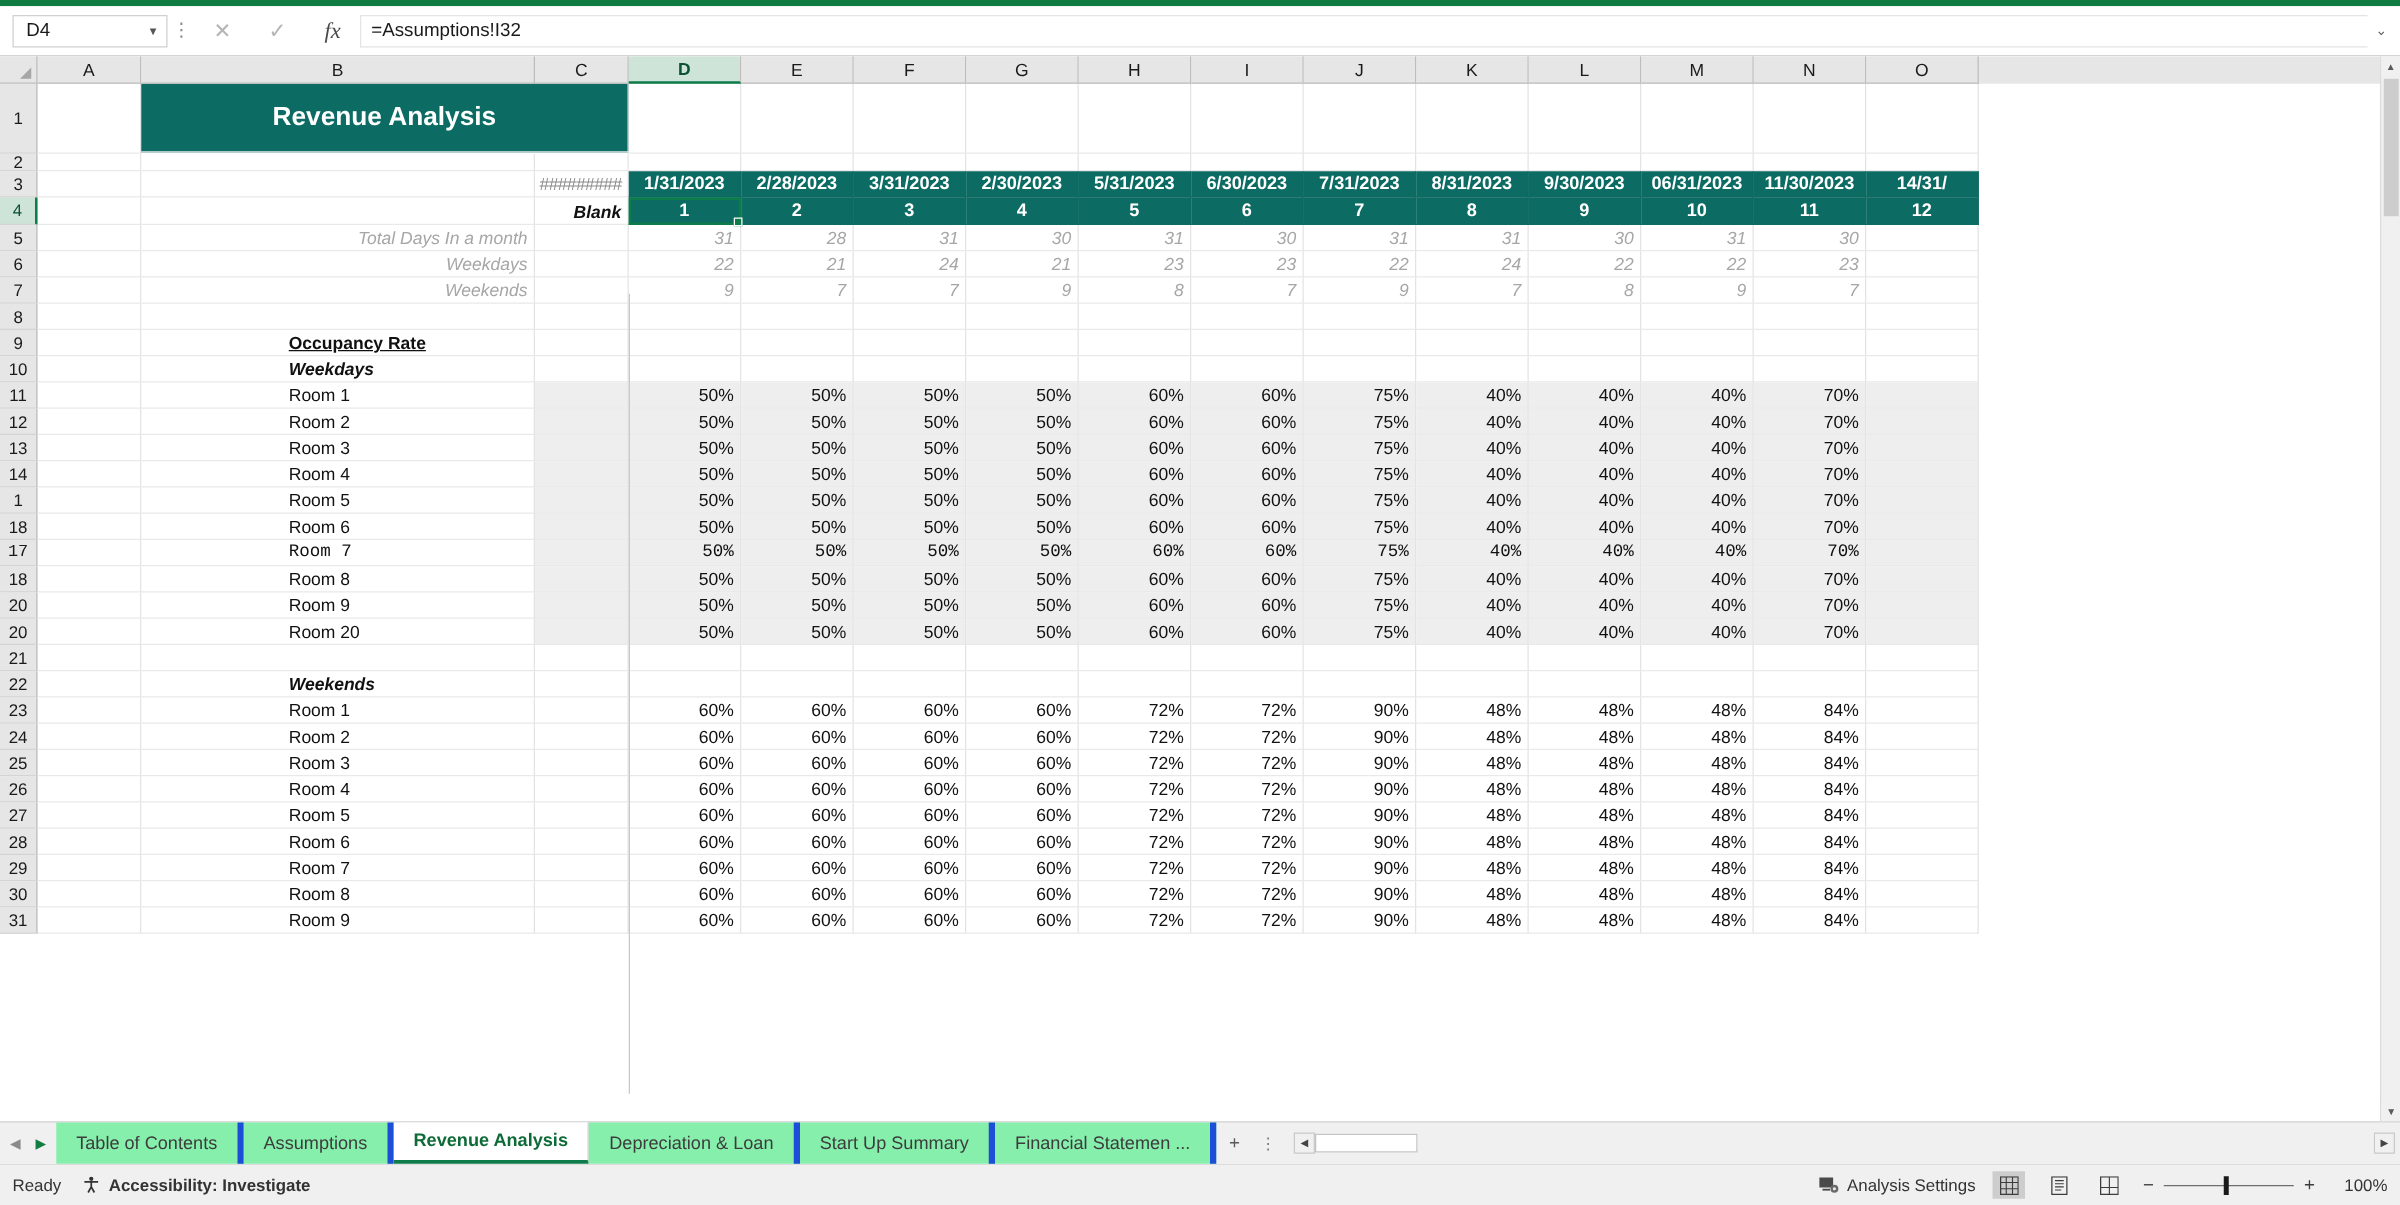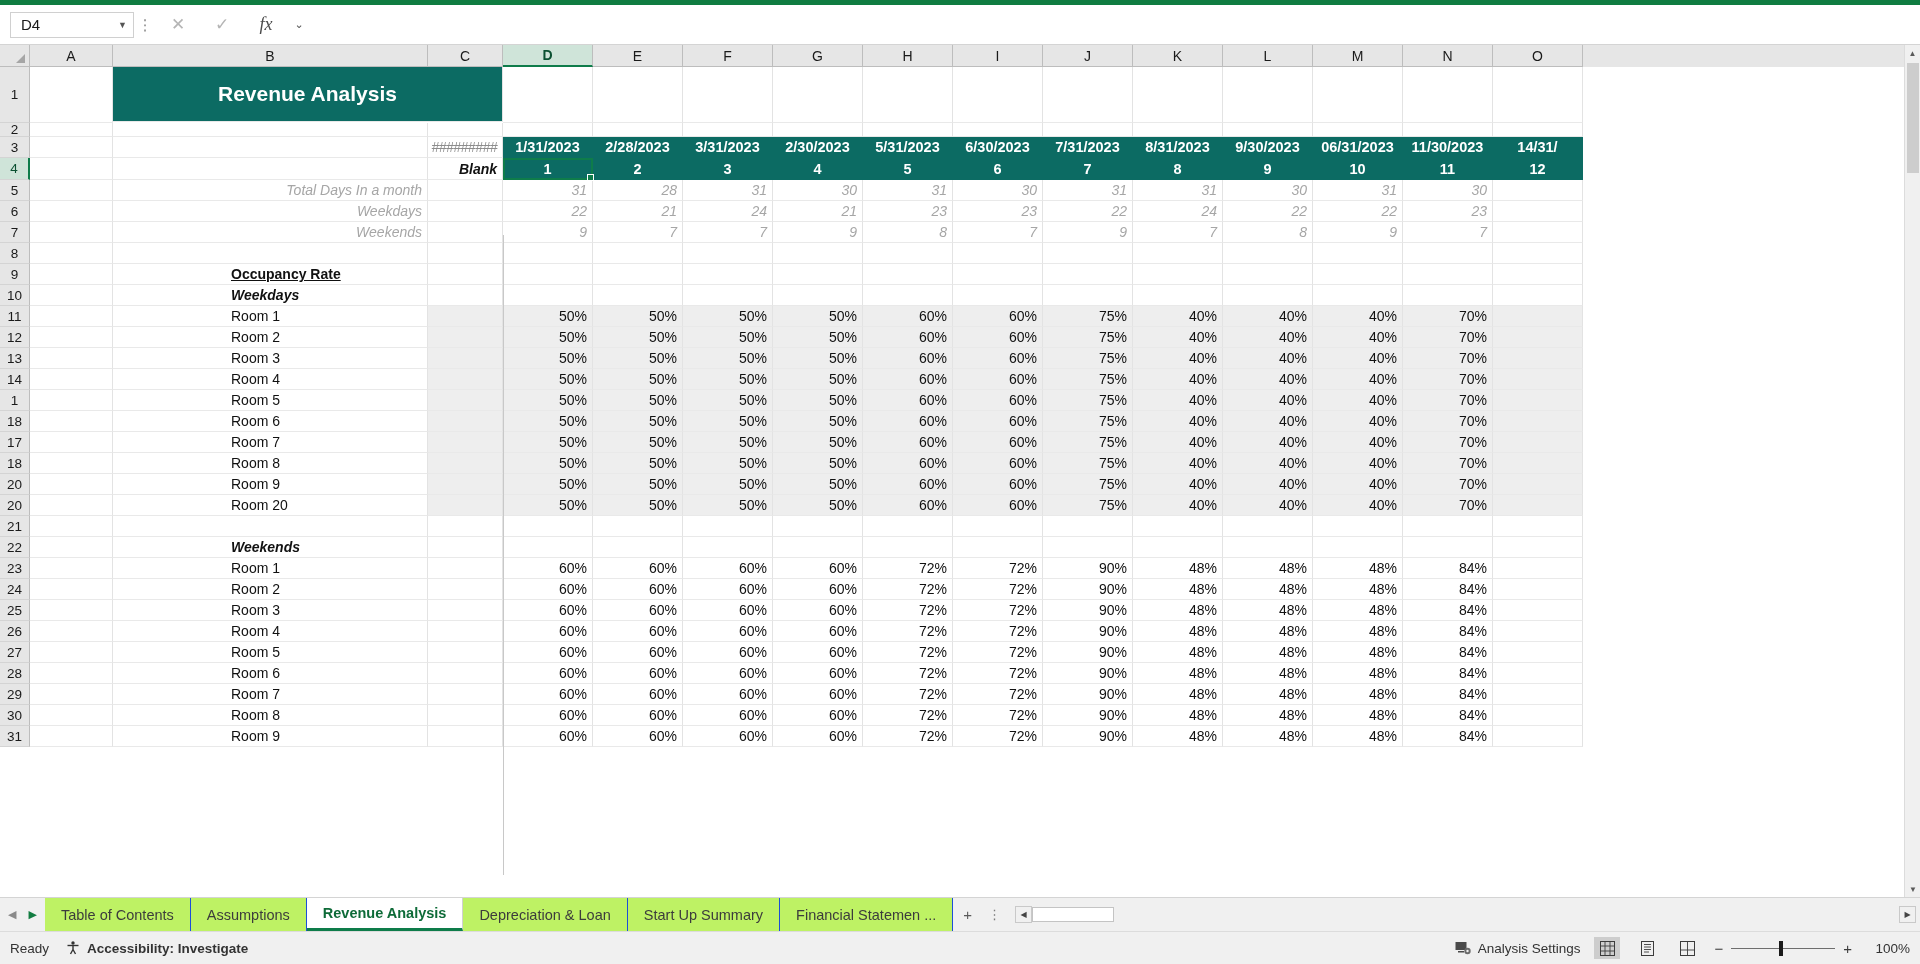--- a/index.html
+++ b/index.html
@@ -124,21 +124,21 @@
   .tabbar {
     height:34px; background:#f0f0f0; display:flex; align-items:stretch;
     border-top:1px solid #d4d4d4; position:relative;
   }
   .tab-navs { display:flex; align-items:center; padding:0 8px; gap:12px; }
   .tab-navs span { font-size:11px; color:#8a8a8a; }
   .tab-navs span.active { color:#127c41; }
   .tabs { display:flex; align-items:stretch; }
   .tab {
     display:flex; align-items:center; padding:0 16px; font-size:14.5px; color:#3c3c3c;
-    border-right:1px solid #1d4ed8; background:#bef264;
+    border-right:5px solid #1d4ed8; background:#86efac;
   }
   .tab.active {
     background:#ffffff; color:#0e6b38; font-weight:bold;
     border-bottom:3px solid #0e7c4a; border-right:1px solid #d0d0d0;
   }
   .tab-add { display:flex; align-items:center; padding:0 10px; color:#5a5a5a; font-size:15px; }
   .tab-dots { display:flex; align-items:center; padding:0 6px; color:#7a7a7a; font-size:13px; }
   .hscroll {
     flex:1; display:flex; align-items:center; margin-left:8px; margin-right:4px;
   }
@@ -173,20 +173,23 @@
 
 <div class="formula-bar">
   <div class="name-box">
     <span>D4</span>
     <span class="caret">▼</span>
   </div>
   <div class="fb-dots">⋮</div>
   <div class="fb-btn">✕</div>
   <div class="fb-btn">✓</div>
   <div class="fb-btn fx">fx</div>
+  <div class="formula-input">
+    <span>=Assumptions!I32</span>
+  </div>
   <div class="fb-expand">⌄</div>
 </div>
 
 <div class="grid-area">
 
   <div class="col-head-row">
     <div class="corner"></div>
     <div class="col-head wA">A</div>
     <div class="col-head wB">B</div>
     <div class="col-head wC">C</div>
@@ -485,21 +488,21 @@
         <div class="cell r band" style="width: 90px; min-width: 90px;">50%</div>
         <div class="cell r band" style="width: 90px; min-width: 90px;">60%</div>
         <div class="cell r band" style="width: 90px; min-width: 90px;">60%</div>
         <div class="cell r band" style="width: 90px; min-width: 90px;">75%</div>
         <div class="cell r band" style="width: 90px; min-width: 90px;">40%</div>
         <div class="cell r band" style="width: 90px; min-width: 90px;">40%</div>
         <div class="cell r band" style="width: 90px; min-width: 90px;">40%</div>
         <div class="cell r band" style="width: 90px; min-width: 90px;">70%</div>
         <div class="cell r band" style="width: 90px; min-width: 90px;"></div>
       </div>
-      <div class="row" style="height: 21px;">
+      <div class="row" style="height: 21px; font-family: Liberation Mono, monospace;">
         <div class="rowhead">17</div>
         <div class="cell " style="width: 83px; min-width: 83px;"></div>
         <div class="cell " style="width: 315px; min-width: 315px; padding-left: 118px;">Room 7</div>
         <div class="cell band" style="width: 75px; min-width: 75px;"></div>
         <div class="cell r band" style="width: 90px; min-width: 90px;">50%</div>
         <div class="cell r band" style="width: 90px; min-width: 90px;">50%</div>
         <div class="cell r band" style="width: 90px; min-width: 90px;">50%</div>
         <div class="cell r band" style="width: 90px; min-width: 90px;">50%</div>
         <div class="cell r band" style="width: 90px; min-width: 90px;">60%</div>
         <div class="cell r band" style="width: 90px; min-width: 90px;">60%</div>

